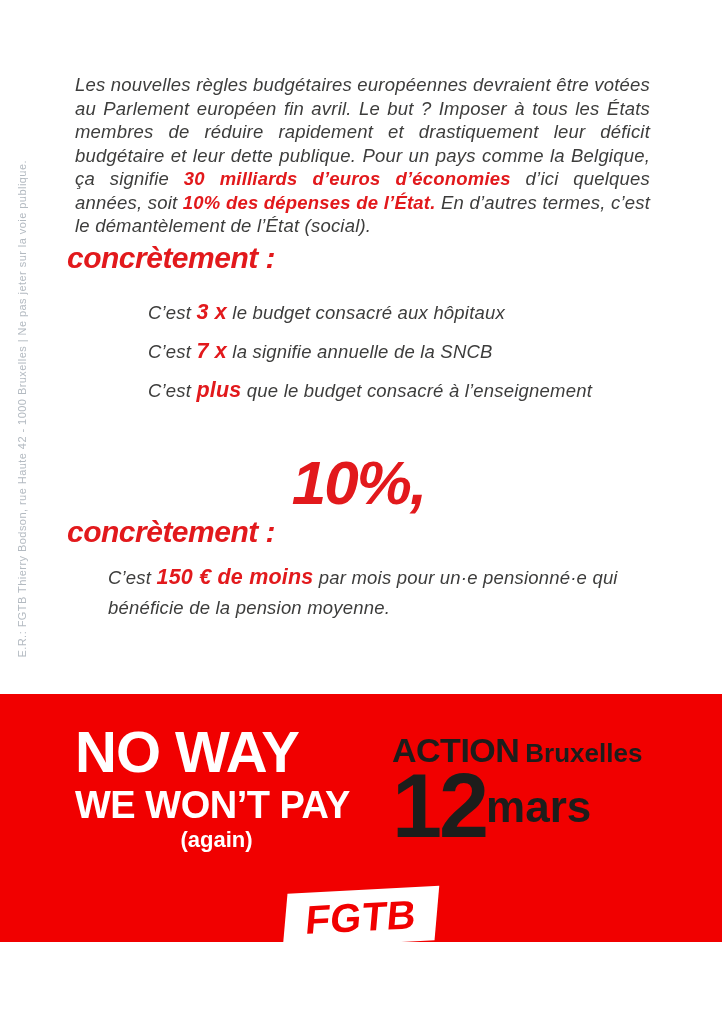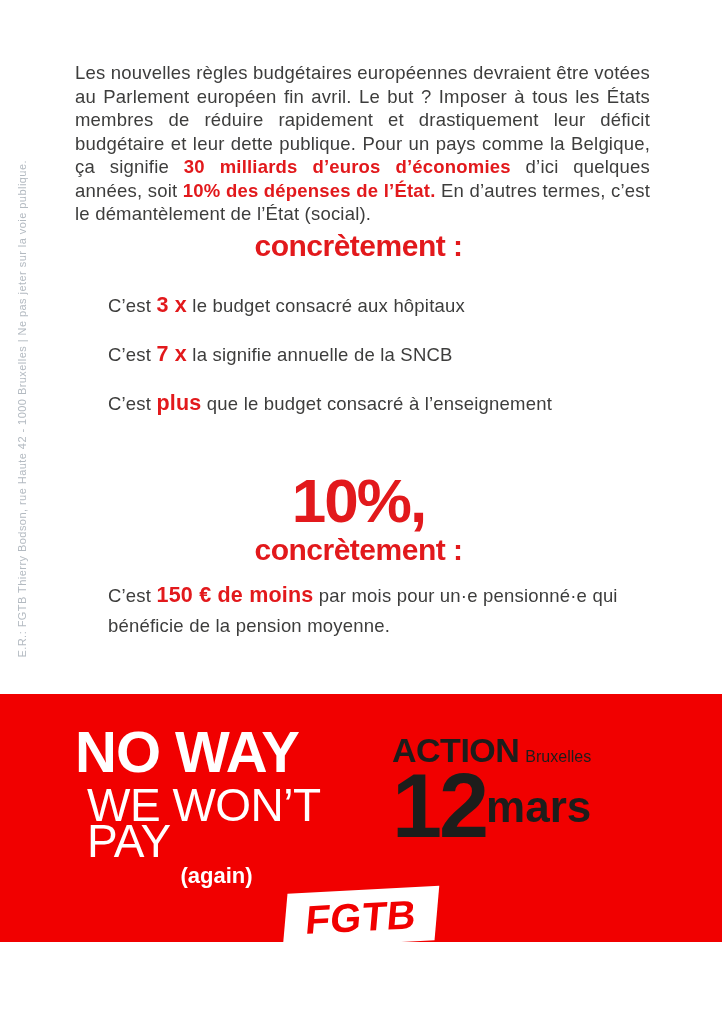--- a/index.html
+++ b/index.html
@@ -15,56 +15,56 @@
     font-family:"Liberation Sans",sans-serif;
   }
   
   .imprint{
     position:absolute;left:16px;bottom:366px;
     writing-mode:vertical-rl;transform:rotate(180deg);
     font-size:11px;letter-spacing:.45px;color:var(--sidebar-gray);
     white-space:nowrap;
   }
   
-  .content{position:absolute;top:4px;left:75px;width:575px;}
+  .content{position:absolute;top:16px;left:75px;width:575px;font-style:italic;}
   .intro{
     margin:57px 0 0 0;font-size:18.5px;line-height:23.5px;color:var(--text-dark);
     text-align:justify;letter-spacing:.2px;
   }
   .red-strong{color:var(--accent-red);font-weight:bold;}
   .section-title{
     margin:36px 0 0 -8px;font-size:62px;line-height:.95;font-weight:800;
     color:var(--accent-red);letter-spacing:-2px;
   }
   .section-sub{
     margin:3px 0 0 -8px;font-size:30px;line-height:34px;font-weight:800;
-    color:var(--accent-red);letter-spacing:-.5px;text-align:center;
+    color:var(--accent-red);letter-spacing:-.5px;
   }
   .facts{margin:18px 0 0 33px;padding:0;list-style:none;}
-  .facts li{font-size:18.5px;line-height:48px;color:var(--text-dark);letter-spacing:.2px;}
+  .facts li{font-size:18.5px;line-height:38px;color:var(--text-dark);letter-spacing:.2px;margin-left:40px;}
   .facts .em,.pension .em{color:var(--accent-red);font-weight:800;font-size:21.5px;}
   .s2-title{margin-top:44px;text-align:center;}
   .pension{
     margin:13px 0 0 33px;width:512px;font-size:18.5px;line-height:30px;
     color:var(--text-dark);letter-spacing:.2px;
   }
   
   .banner{
     position:absolute;left:0;top:694px;width:722px;height:248px;
     background:var(--banner-red);color:#fff;
   }
   .banner-top{display:flex;padding:29px 0 0 75px;}
   .slogan{width:283px;}
   .slogan-line1{font-size:58px;line-height:1;font-weight:800;letter-spacing:-1px;}
-  .slogan-line2{margin-top:6px;font-size:46px;line-height:36px;font-weight:400;letter-spacing:-.5px;margin-left:12px;}
+  .slogan-line2{margin-top:6px;font-size:38px;line-height:36px;font-weight:700;letter-spacing:-.5px;}
   .slogan-line3{margin-top:4px;font-size:22px;font-weight:800;text-align:center;}
   .action{margin:8px 0 0 34px;color:var(--banner-black);}
   .action-line{display:flex;align-items:baseline;gap:6px;}
   .action-word{font-size:34px;font-weight:800;letter-spacing:-.5px;}
-  .action-city{font-size:16px;font-weight:400;}
+  .action-city{font-size:26px;font-weight:700;}
   .date-line{display:flex;align-items:center;margin-top:-6px;}
   .date-day{font-size:90px;line-height:.95;font-weight:800;letter-spacing:-3px;}
   .date-month{font-size:44px;font-weight:800;}
   
   .logo-wrap{position:absolute;top:196px;left:0;right:0;display:flex;justify-content:center;}
   .logo{
     width:152px;height:54px;background:#fff;
     transform:rotate(-3deg) skewX(-8deg);
     display:flex;align-items:center;justify-content:center;
   }

